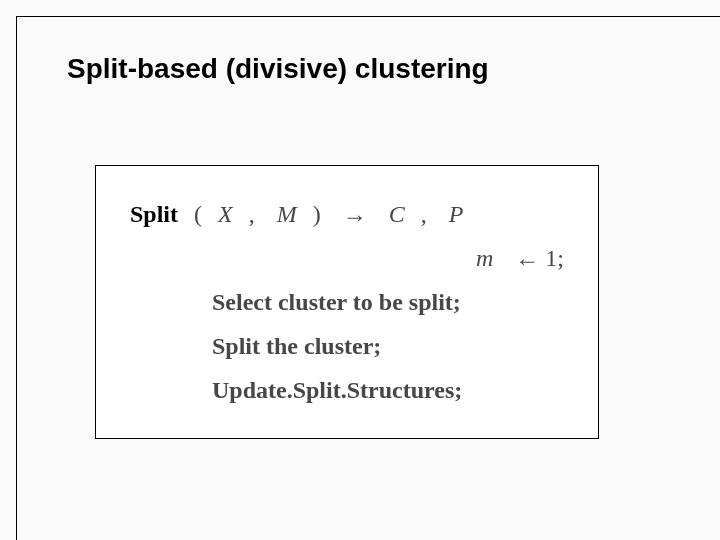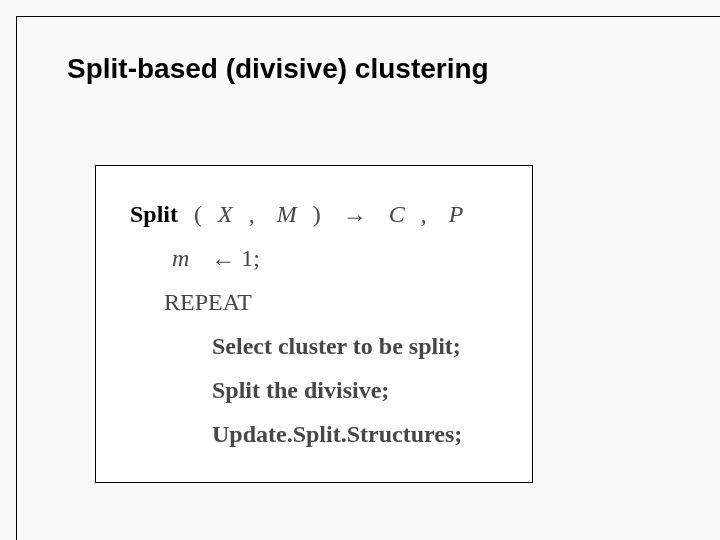--- a/index.html
+++ b/index.html
@@ -16,44 +16,43 @@
     font-weight: bold;
     position: absolute;
     top: 28px;
     left: 42px;
     color: #000;
   }
   .algo-box {
     position: absolute;
     top: 140px;
     left: 70px;
-    width: 438px;
+    width: 504px;
     border: 1px solid #000;
     background: #fff;
     padding: 22px 18px 22px 18px;
     font-family: "Times New Roman", Times, serif;
     font-size: 24px;
     line-height: 1.5;
     color: #474747;
   }
   .sig { font-weight: bold; color: #000; }
   .sig-rest { font-weight: normal; font-family: "Times New Roman", Times, serif; }
-  .ind1 { padding-left: 42px; }
+  .ind1 { padding-left: 42px; text-align: right; }
   .ind2 { padding-left: 90px; font-weight: bold; }
   .it { font-style: italic; }
 </style>
 </head>
 <body>
 
 <div class="title">Split-based (divisive) clustering</div>
 
 <div class="algo-box">
   <div>
     <span class="sig">Split</span><span class="sig-rest">(</span><span class="sig-rest it">X</span><span class="sig-rest">, </span><span class="sig-rest it">M</span><span class="sig-rest">)</span><span class="sig-rest"> → </span><span class="sig-rest it">C</span><span class="sig-rest">, </span><span class="sig-rest it">P</span>
   </div>
   <div class="ind1">
     <span class="it">m</span><span> ← 1;</span>
   </div>
-  <div class="ind1">REPEAT</div>
   <div class="ind2">Select cluster to be split;</div>
-  <div class="ind2">Split the divisive;</div>
+  <div class="ind2">Split the cluster;</div>
   <div class="ind2">Update.Split.Structures;</div>
 </div>
 
 </body></html>

